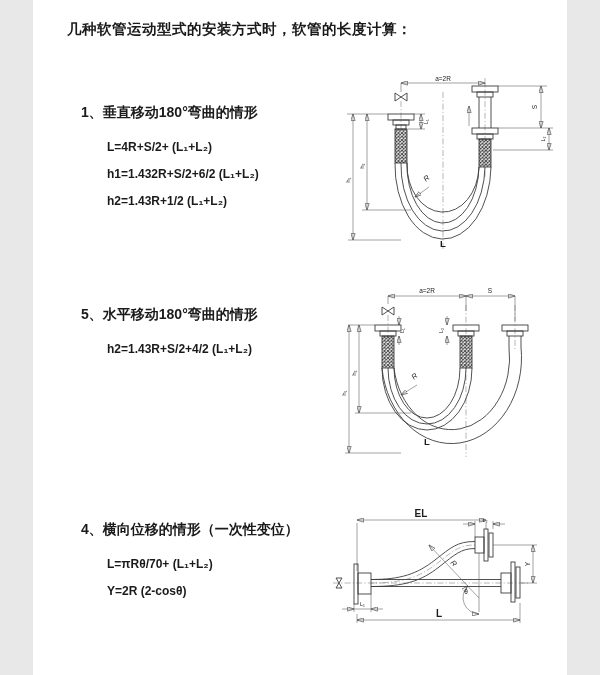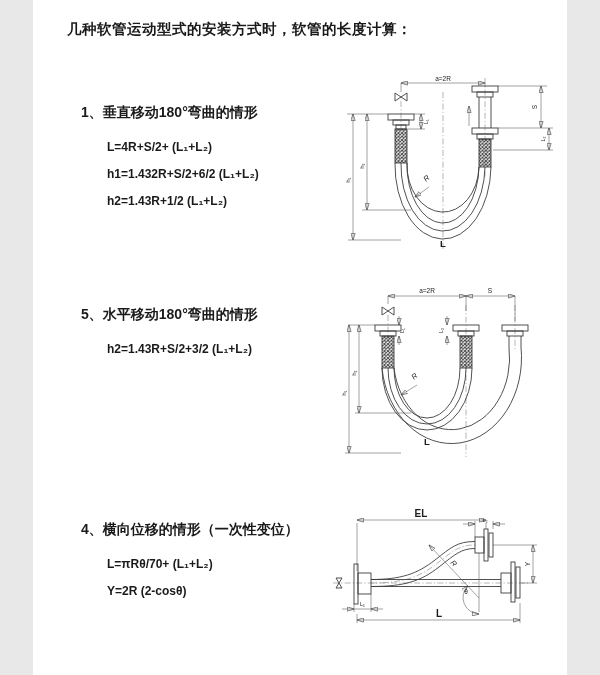--- a/index.html
+++ b/index.html
@@ -50,21 +50,21 @@
 
   <div class="section" id="sec1">
     <div class="sec-heading">1、垂直移动180°弯曲的情形</div>
     <div class="formula">L=4R+S/2+ (L₁+L₂)</div>
     <div class="formula">h1=1.432R+S/2+6/2 (L₁+L₂)</div>
     <div class="formula">h2=1.43R+1/2 (L₁+L₂)</div>
   </div>
 
   <div class="section" id="sec2">
     <div class="sec-heading">5、水平移动180°弯曲的情形</div>
-    <div class="formula">h2=1.43R+S/2+3/2 (L₁+L₂)</div>
+    <div class="formula">h2=1.43R+S/2+4/2 (L₁+L₂)</div>
   </div>
 
   <div class="section" id="sec3">
     <div class="sec-heading">4、横向位移的情形（一次性变位）</div>
     <div class="formula">L=πRθ/70+ (L₁+L₂)</div>
     <div class="formula">Y=2R (2-cosθ)</div>
   </div>
 
   <svg class="diagram" style="left:306px;top:70px;" width="232" height="185" viewBox="0 0 232 185">
     <g class="dims">

